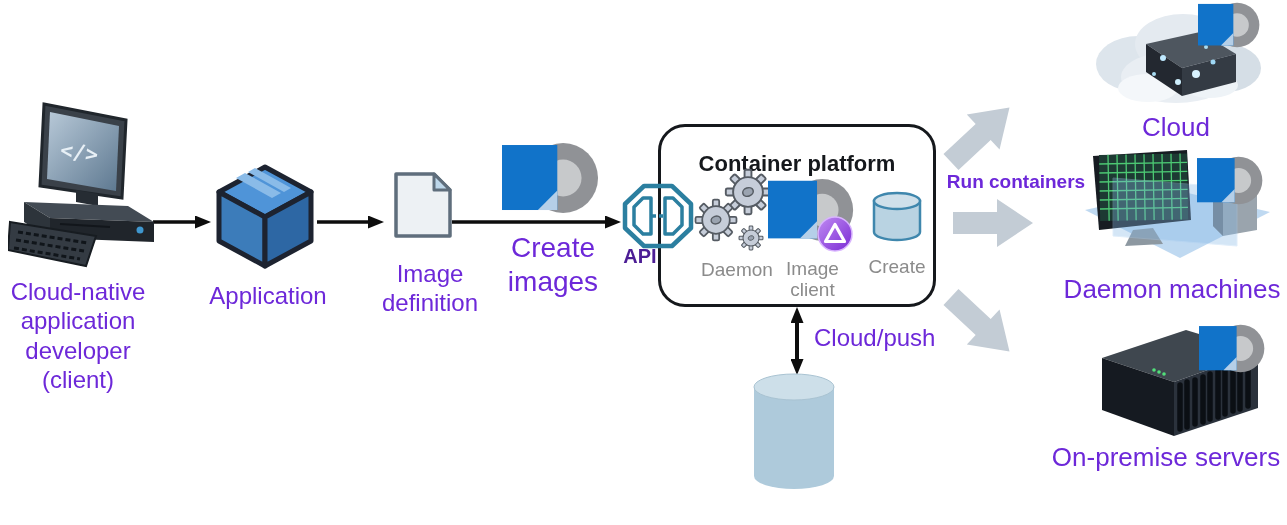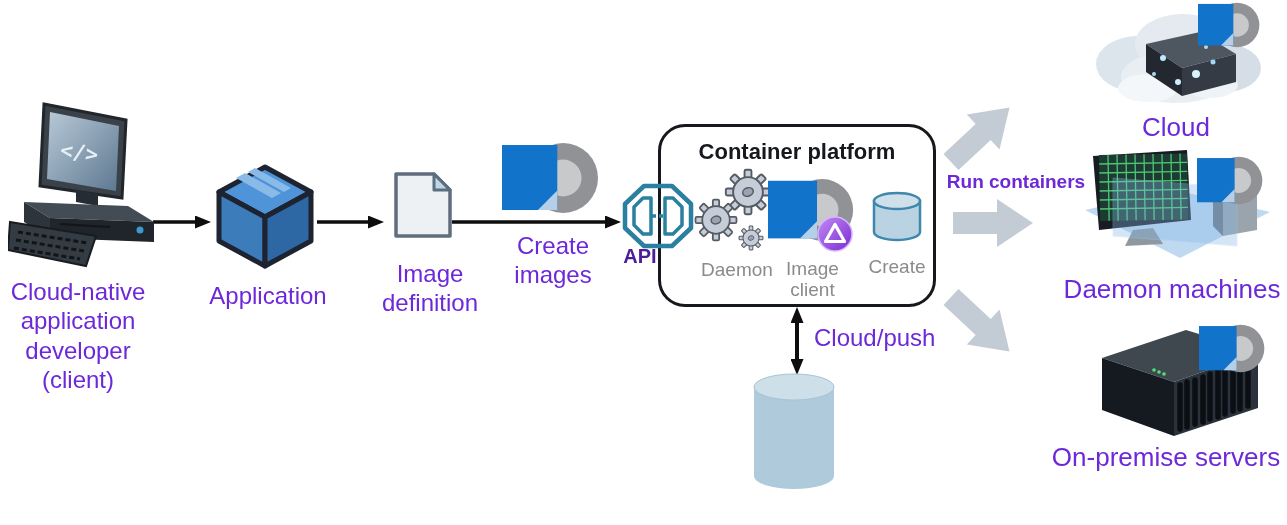--- a/index.html
+++ b/index.html
@@ -2,28 +2,28 @@
 <html><head>
 <meta charset="utf-8">
 <style>
   html,body{margin:0;padding:0;background:#ffffff;}
   #canvas{position:relative;width:1287px;height:525px;background:#fff;
           font-family:"Liberation Sans",sans-serif;overflow:hidden;}
   .abs{position:absolute;}
   .label{position:absolute;color:#6d28d9;text-align:center;line-height:1.22;}
   .f24{font-size:24px;}
   .f26{font-size:26px;}
-  .f20{font-size:24px;}
+  .f20{font-size:28px;}
   .bold{font-weight:bold;}
   .nowrap{white-space:nowrap;}
   .gray-label{position:absolute;color:#8b8b8b;font-weight:normal;font-size:19px;
               text-align:center;line-height:1.12;}
   .platform-box{position:absolute;left:658px;top:124px;width:272px;height:177px;
                 border:3px solid #15181c;border-radius:27px;background:#fff;}
-  .platform-title{margin-top:12px;text-align:center;font-weight:bold;font-size:22px;color:#15181c;}
+  .platform-title{margin-top:24px;text-align:center;font-weight:bold;font-size:22px;color:#15181c;}
   .api-label{position:absolute;color:#4c1d95;font-weight:bold;font-size:20px;text-align:center;}
   svg{display:block;}
 </style>
 </head>
 <body>
 
 <div id="canvas">
 
   <svg width="0" height="0" style="position:absolute" aria-hidden="true">
     <defs>

